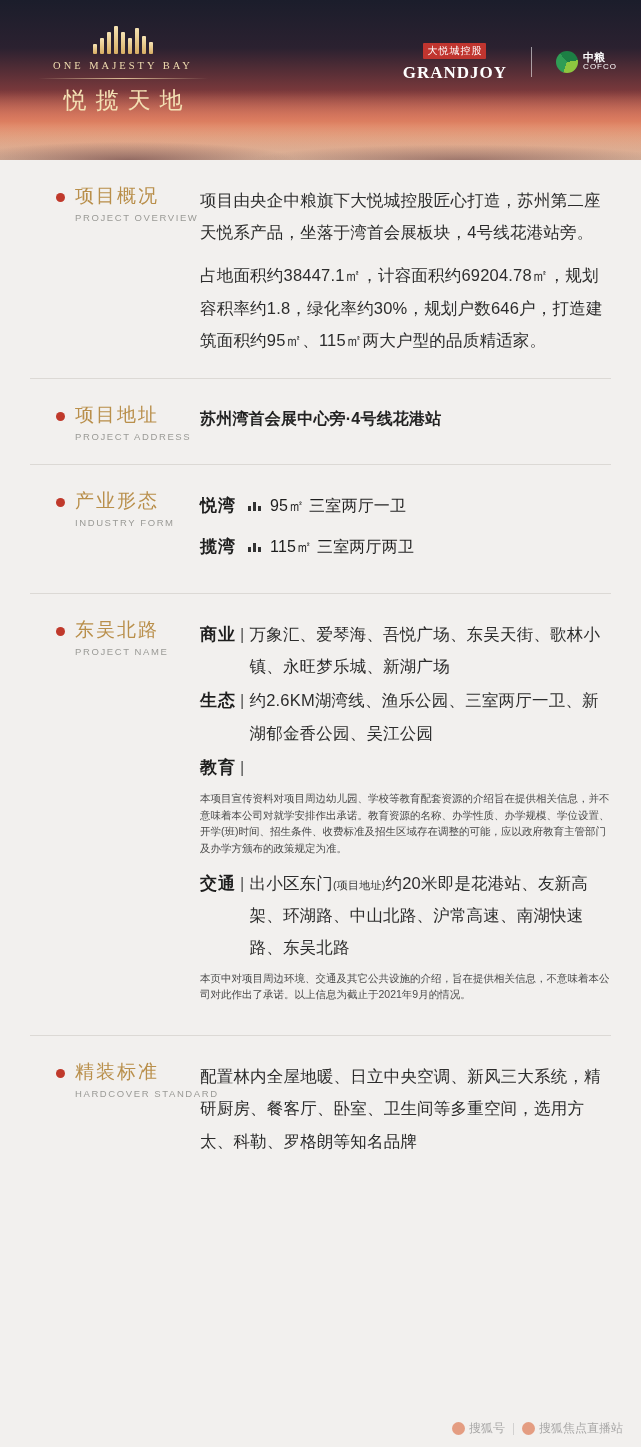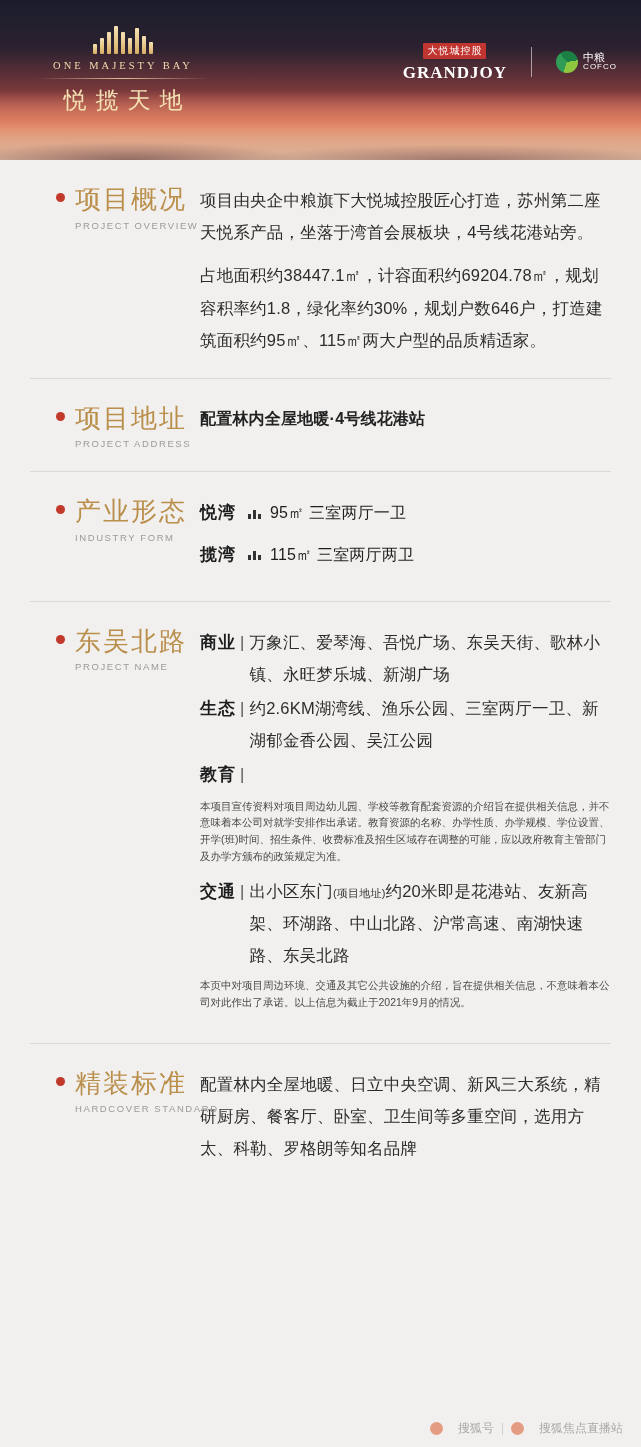--- a/index.html
+++ b/index.html
@@ -121,21 +121,21 @@
     display: flex;
     align-items: center;
     gap: 5px;
   }
   .cofco-mark {
     width: 22px; height: 22px;
     background: conic-gradient(from 200deg, #2f9d55 0deg 120deg, #1c7f44 120deg 240deg, #8dc63f 240deg 360deg);
     border-radius: 50%;
   }
   .cofco-txt { color: #fff; line-height: 1.1; }
-  .cofco-cn { font-size: 11px; }
+  .cofco-cn { font-size: 11px; font-weight: bold; }
   .cofco-en { font-size: 8px; letter-spacing: 1px; }
 
   
   .content {
     position: relative;
     width: 641px;
     background: #f2f0ee;
   }
   .section {
     display: flex;
@@ -157,22 +157,22 @@
     position: absolute;
     left: 26px;
     top: 9px;
     width: 9px;
     height: 9px;
     border-radius: 50%;
     background: #c0392b;
     box-shadow: 0 0 0 2px #f2f0ee;
   }
   .sec-cn {
-    font-family: Liberation Serif, serif;
-    font-size: 26px;
+    font-family: Liberation Sans, sans-serif;
+    font-size: 19px;
     letter-spacing: 2px;
     color: #b98f4b;
     padding-left: 45px;
     line-height: 1.1;
   }
   .sec-en {
     font-size: 9.5px;
     letter-spacing: 1.6px;
     color: #9a9a96;
     padding-left: 45px;
@@ -257,21 +257,21 @@
     right: 18px;
     bottom: 10px;
     display: flex;
     align-items: center;
     gap: 8px;
     opacity: 0.55;
   }
   .sohu-logo {
     display: flex;
     align-items: center;
-    gap: 15px;
+    gap: 4px;
     font-size: 12px;
     color: #6b6b6b;
   }
   .sohu-dot {
     width: 13px; height: 13px;
     border-radius: 50%;
     background: #d95b2b;
   }
   .footer-sep { width:1px; height: 12px; background: #b9b9b9; }
 </style>
@@ -332,21 +332,21 @@
 
   <div class="divider"></div>
 
   <div class="section">
     <div class="sec-head">
       <span class="bullet"></span>
       <div class="sec-cn">项目地址</div>
       <div class="sec-en">PROJECT ADDRESS</div>
     </div>
     <div class="sec-body">
-      <p class="strong-line">配置林内全屋地暖·4号线花港站</p>
+      <p class="strong-line">苏州湾首会展中心旁·4号线花港站</p>
     </div>
   </div>
 
   <div class="divider"></div>
 
   <div class="section">
     <div class="sec-head">
       <span class="bullet"></span>
       <div class="sec-cn">产业形态</div>
       <div class="sec-en">INDUSTRY FORM</div>

